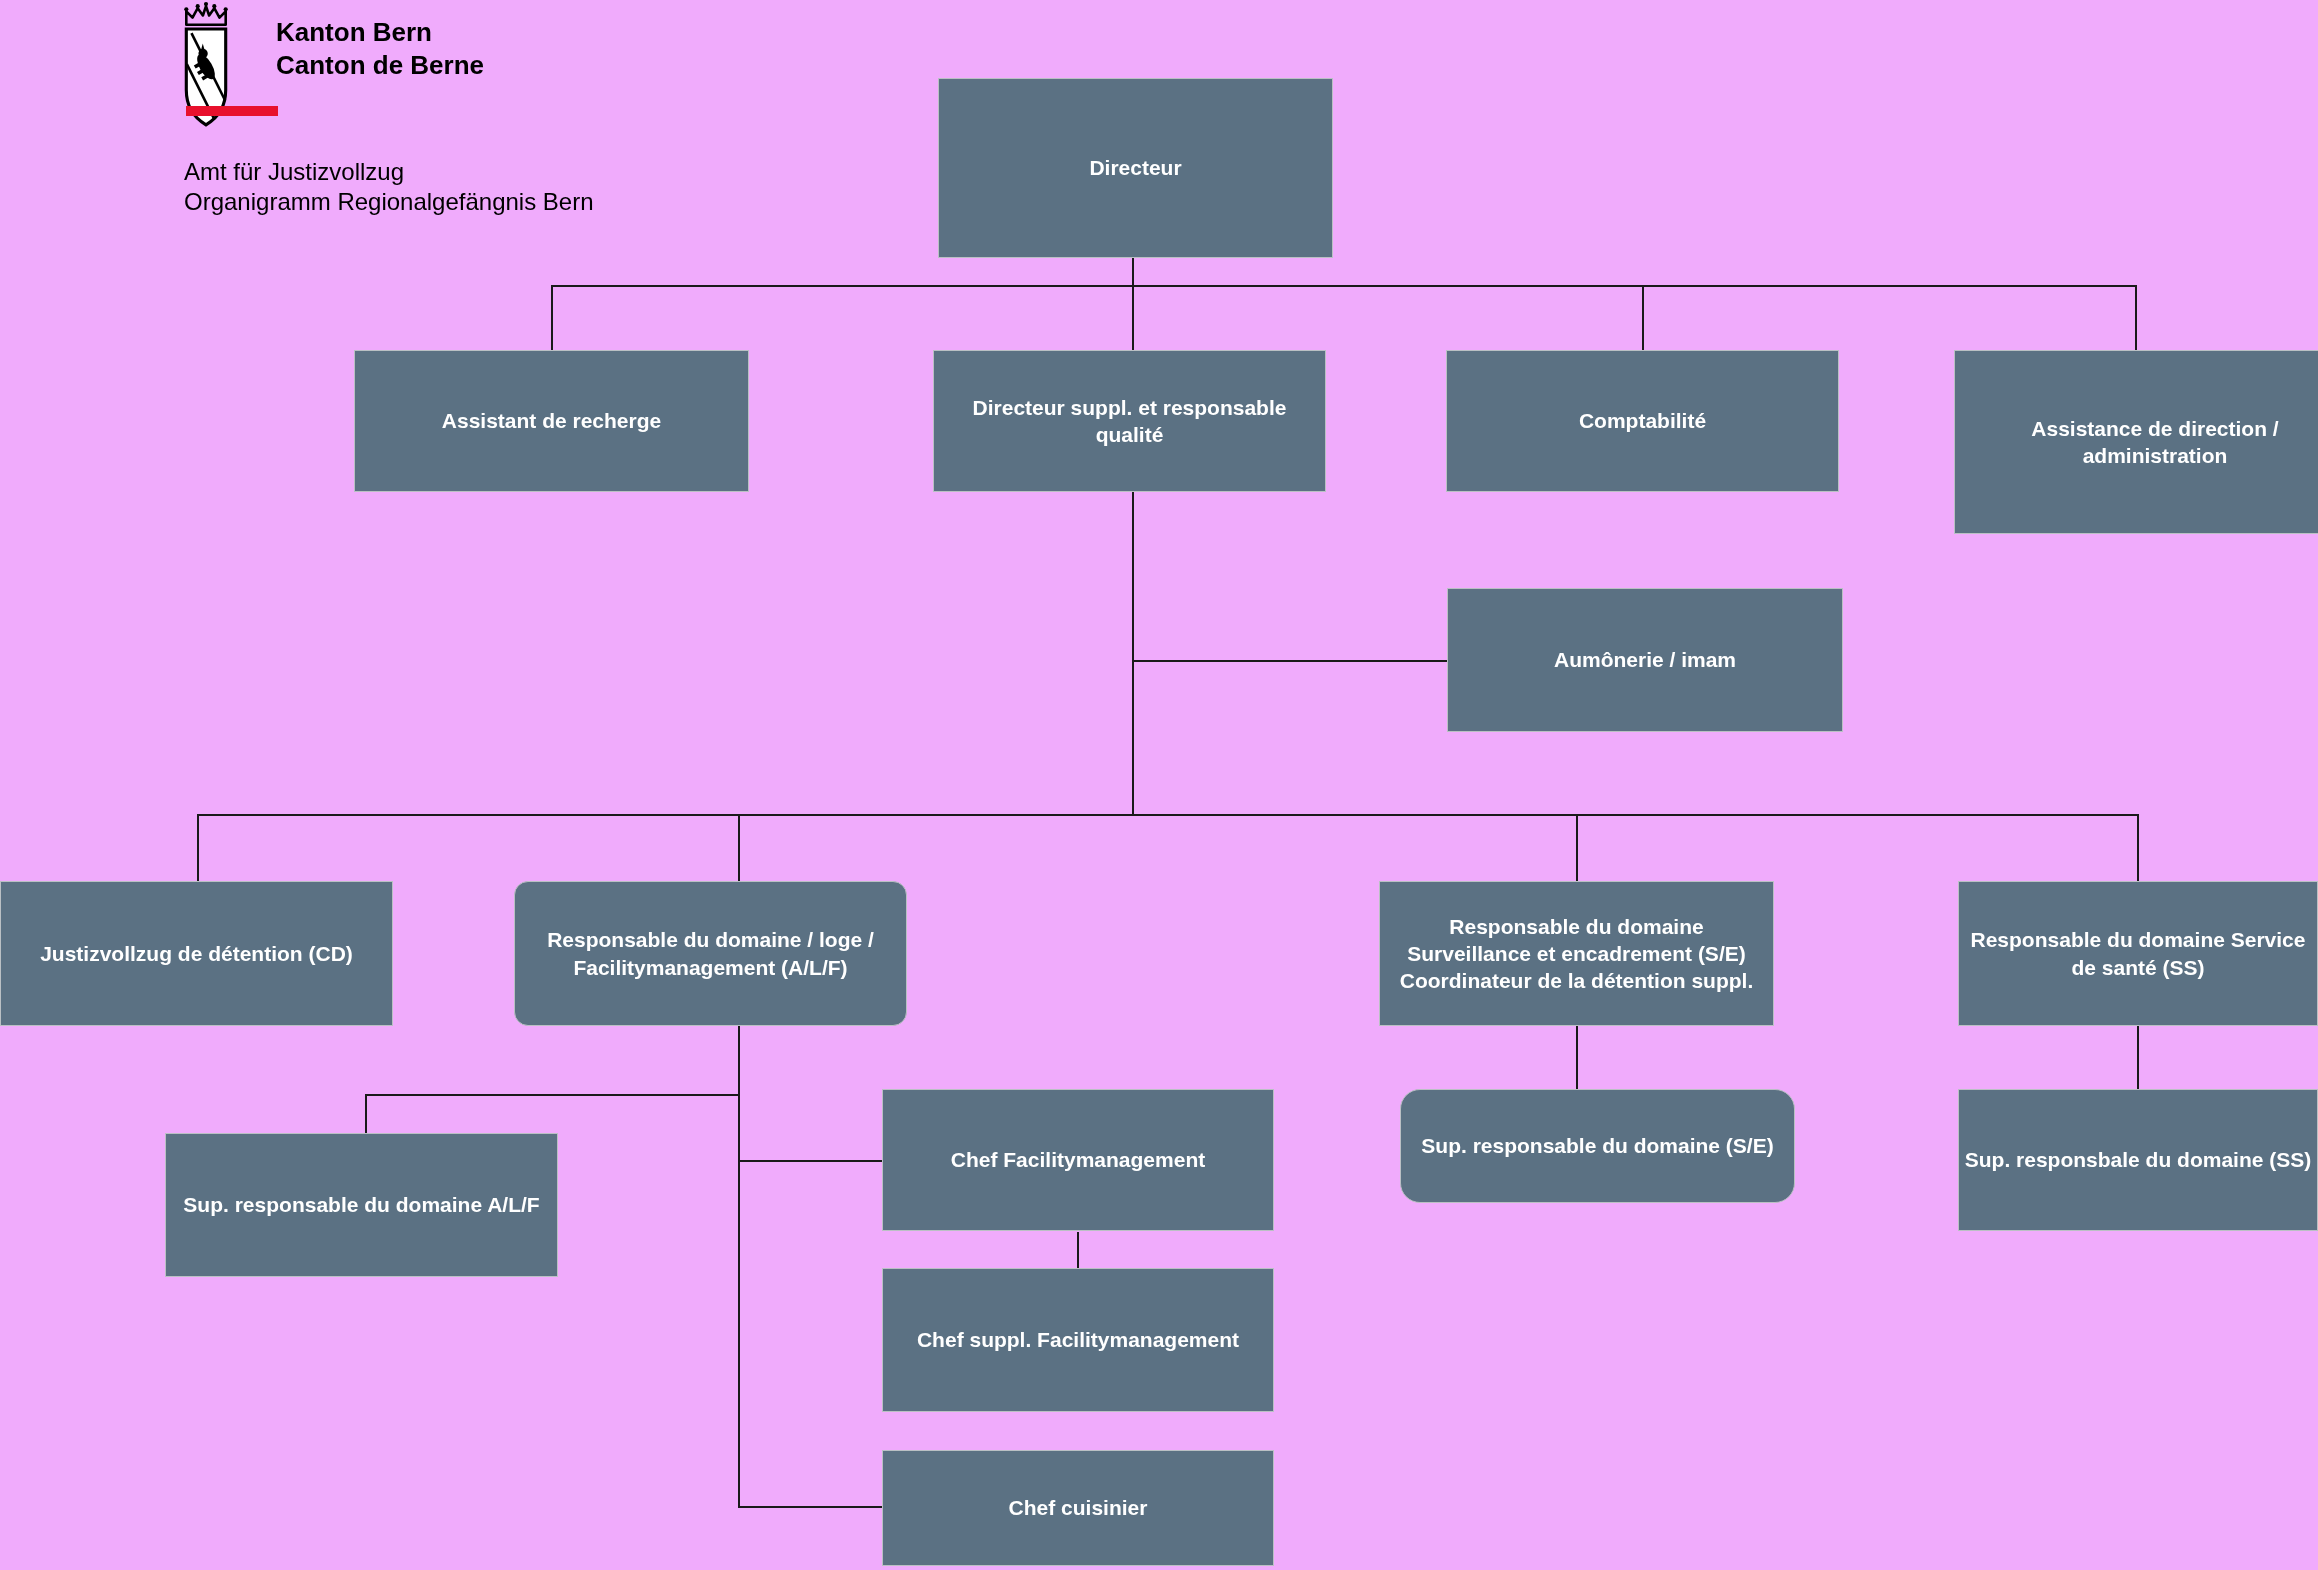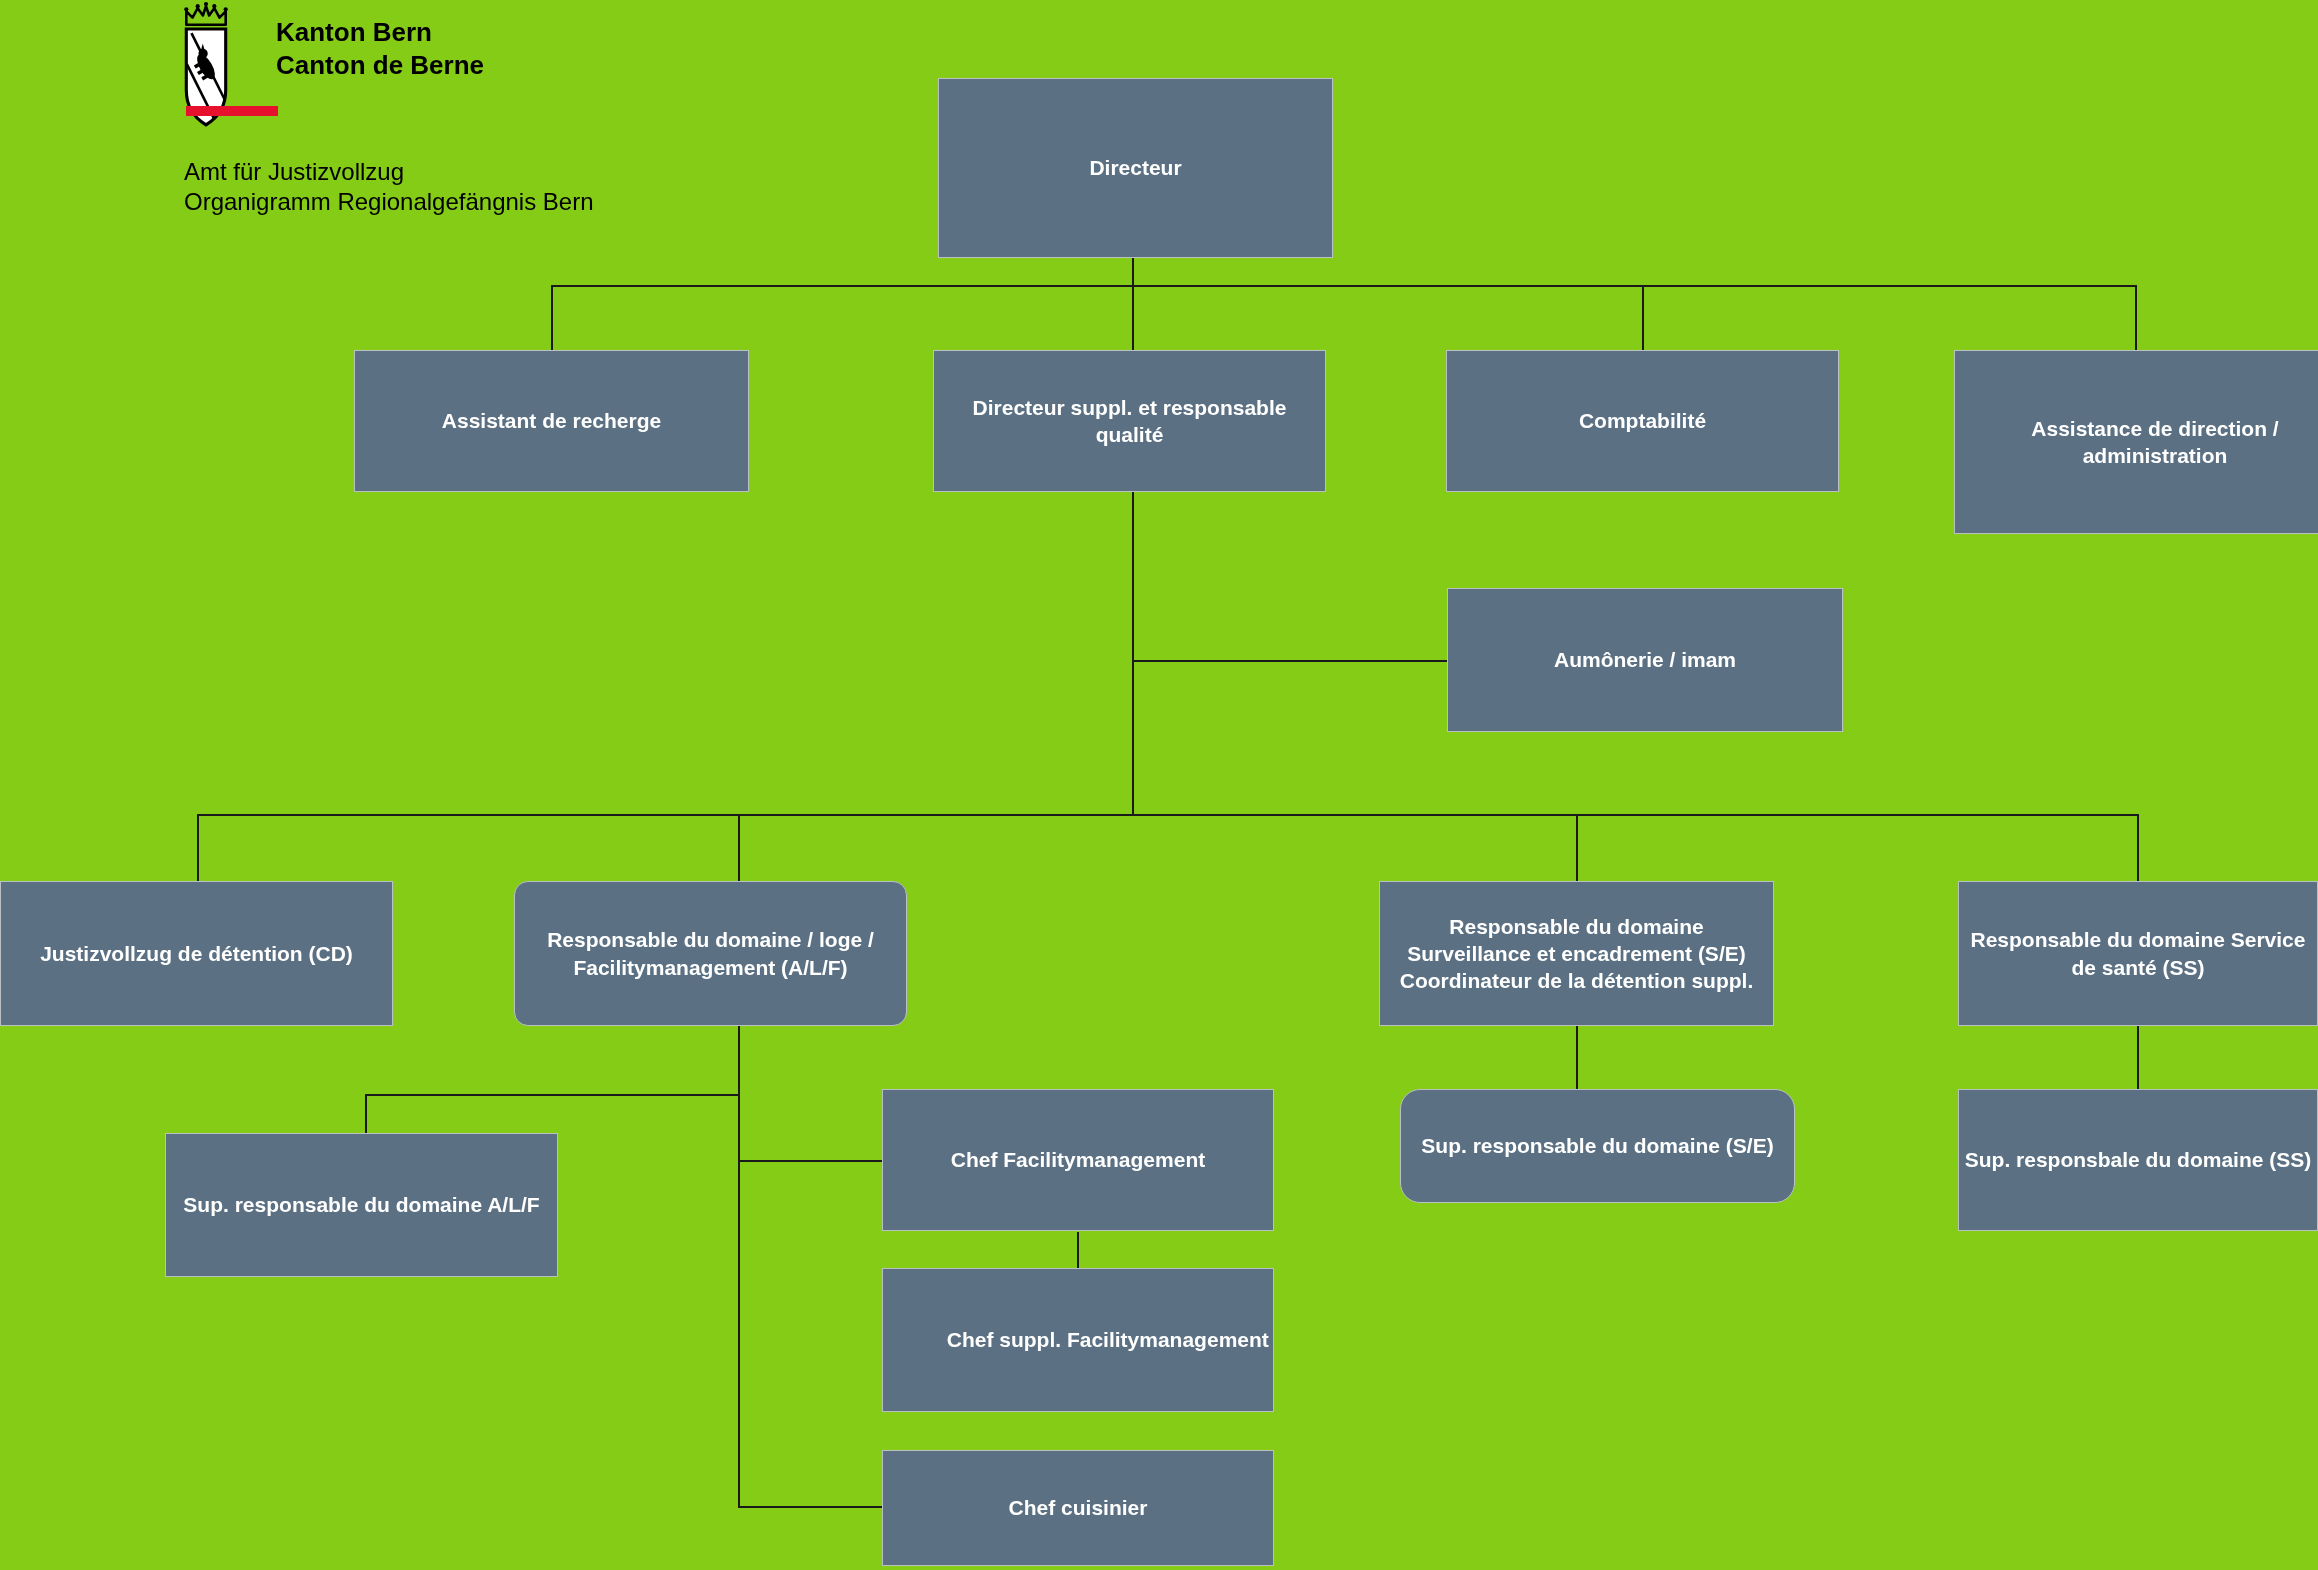--- a/index.html
+++ b/index.html
@@ -1,19 +1,19 @@
 <!DOCTYPE html>
 <html style="--node-fill: #5b7183; --node-border: #bac0c4; --node-text: #ffffff; --connector: #1a1a1a; --accent-red: #e8112d;font-size:8.4px"><head>
 <meta charset="utf-8">
 <style>
   html,body{margin:0;padding:0;background:#fff;}
   #canvas{
     position:relative;
     width:2319px;height:1571px;
-    background:#84cc16;
+    background:#f0abfc;
     font-family:"Liberation Sans", sans-serif;
     overflow:hidden;
   }
   
   .logo-crest{position:absolute;left:180px;top:2.1px;width:52px;height:127px;}
   .wordmark{position:absolute;left:276px;top:15.7px;color:#000;font-weight:bold;font-size:26px;line-height:33px;white-space:nowrap;}
   .red-bar{position:absolute;left:186px;top:106px;width:92px;height:10.4px;background:var(--accent-red,#e8112d);}
   .doc-title{position:absolute;left:184px;top:157px;color:#000;font-size:24px;line-height:30px;white-space:nowrap;}
   
   .node{
@@ -36,21 +36,21 @@
   .n-assistance{left:1954px;top:350px;width:365px;height:184px;padding-left:37px;}
   .n-aumonerie{left:1447px;top:588px;width:396px;height:144px;align-items:center;}
   .n-coordinateur{left:0;top:881px;width:393px;height:145px;}
   .n-resp-alf{left:514px;top:881px;width:393px;height:145px;border-radius:14px;}
   .n-resp-se{left:1379px;top:881px;width:395px;height:145px;justify-content:center;}
   .n-resp-ss{left:1958px;top:881px;width:360px;height:145px;}
   .n-sup-alf{left:165px;top:1133px;width:393px;height:144px;}
   .n-chef-fm{left:882px;top:1089px;width:392px;height:142px;}
   .n-sup-se{left:1400px;top:1089px;width:395px;height:114px;border-radius:20px;}
   .n-sup-ss{left:1958px;top:1089px;width:360px;height:142px;}
-  .n-chef-suppl-fm{left:882px;top:1268px;width:392px;height:144px;justify-content:flex-end;}
+  .n-chef-suppl-fm{left:882px;top:1268px;width:392px;height:144px;}
   .n-chef-cuisinier{left:882px;top:1450px;width:392px;height:116px;}
   
   .line{position:absolute;background:var(--connector,#000);}
   .c1{left:1132px;top:222px;width:1.6px;height:128px;}
   .c2{left:551px;top:285px;width:1586px;height:1.6px;}
   .c3{left:551px;top:285px;width:1.6px;height:65px;}
   .c5{left:1642px;top:285px;width:1.6px;height:65px;}
   .c6{left:2135px;top:285px;width:1.6px;height:65px;}
   .c7{left:1132px;top:492px;width:1.6px;height:322px;}
   .c8{left:1132px;top:660px;width:315px;height:1.6px;}

